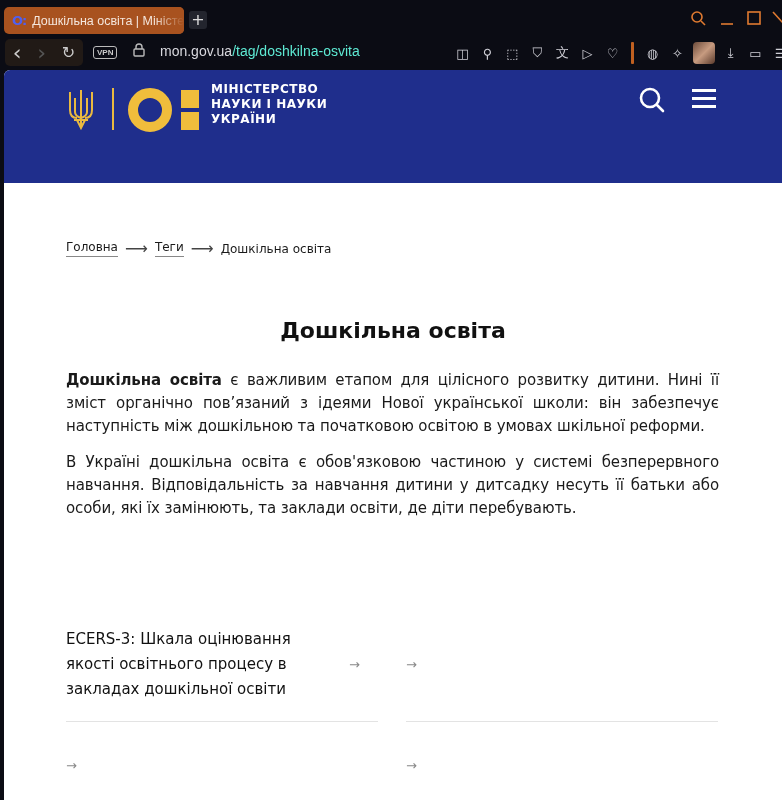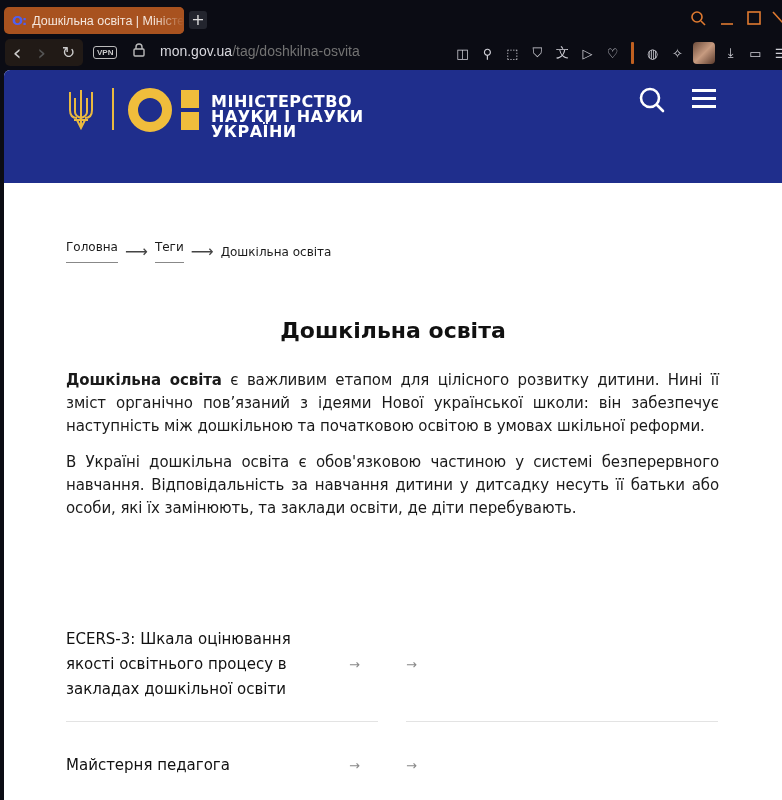--- a/index.html
+++ b/index.html
@@ -13,40 +13,40 @@
     .tab-fade { position: absolute; right: 0; top: 0; width: 30px; height: 27px; background: linear-gradient(to right, rgba(168,82,31,0), #a8521f); }
     .newtab { position: absolute; left: 189px; top: 11px; width: 18px; height: 18px; background: #23252e; border-radius: 3px; color: #ddd; font-size: 16px; line-height: 17px; text-align: center; }
     .winctl { position: absolute; top: 10px; color: #e07a30; font-size: 15px; }
     
     .addrbar { position: absolute; left: 0; top: 38px; width: 782px; height: 30px; }
     .navgroup { position: absolute; left: 5px; top: 1px; width: 78px; height: 27px; background: #211a16; border-radius: 5px; display: flex; align-items: center; justify-content: space-around; color: #ccc; font-size: 16px; }
     .navgroup .dim { color: #555; }
     .vpn { position: absolute; left: 93px; top: 8px; border: 1.3px solid #bbb; border-radius: 3px; color: #ccc; font-size: 8px; padding: 0 3px; line-height: 11px; font-family: "Liberation Sans", sans-serif; font-weight: bold; }
     .lock { position: absolute; left: 133px; top: 5px; color: #bbb; font-size: 13px; }
     .url { position: absolute; left: 160px; top: 5px; font-size: 14px; color: #d8d8de; font-family: "Liberation Sans", sans-serif; }
-    .url .path { color: #737373; }
+    .url .path { color: #5eead4; }
     .tb-icons { position: absolute; left: 450px; top: 4px; display: flex; align-items: center; gap: 0; }
     .tb-icon { width: 25px; text-align: center; color: #cfcfd6; font-size: 13px; }
     .tb-sep { width: 3px; height: 22px; background: #c06020; margin: 0 6px; border-radius: 1px; }
     .avatar { width: 22px; height: 22px; border-radius: 4px; background: linear-gradient(135deg, #6b4a3a, #c79b80 50%, #5a3a2c); margin: 0 3px; }
     
     .page { position: absolute; left: 4px; top: 70px; width: 778px; height: 730px; background: #ffffff; border-radius: 6px 0 0 0; overflow: hidden; }
     .site-header { position: absolute; left: 0; top: 0; width: 778px; height: 113px; background: #1f2e8c; }
     .trident { position: absolute; left: 64px; top: 18px; width: 26px; height: 42px; }
     .logo-divider { position: absolute; left: 108px; top: 18px; width: 2px; height: 42px; background: #e9b940; }
     .logo-o { position: absolute; left: 124px; top: 18px; width: 44px; height: 44px; border-radius: 50%; border: 10px solid #f0bd3c; }
     .logo-sq1 { position: absolute; left: 177px; top: 20px; width: 18px; height: 18px; background: #f0bd3c; }
     .logo-sq2 { position: absolute; left: 177px; top: 42px; width: 18px; height: 18px; background: #f0bd3c; }
-    .logo-text { position: absolute; left: 207px; top: 24px; color: #ffffff; font-size: 16px; font-weight: bold; line-height: 15px; letter-spacing: 0.5px; font-family: "DejaVu Sans", sans-serif; }
+    .logo-text { position: absolute; left: 207px; top: 12px; color: #ffffff; font-size: 12px; font-weight: bold; line-height: 15px; letter-spacing: 0.5px; font-family: "DejaVu Sans", sans-serif; }
     .hdr-search { position: absolute; left: 634px; top: 16px; width: 28px; height: 28px; }
     .hdr-menu { position: absolute; left: 688px; top: 19px; width: 24px; height: 20px; }
     .hdr-menu span { display: block; width: 24px; height: 3px; background: #fff; margin-bottom: 5px; }
     
     .breadcrumb { position: absolute; left: 62px; top: 170px; display: flex; align-items: center; font-size: 12px; color: #1a1a1a; font-family: "DejaVu Sans", sans-serif; }
-    .crumb-link { color: #1a1a1a; text-decoration: none; border-bottom: 1.5px solid #888; padding-bottom: 8px; }
+    .crumb-link { color: #1a1a1a; text-decoration: none; border-bottom: 1.5px solid #888; padding-bottom: 2px; }
     .crumb-arrow { color: #444; font-size: 16px; margin: 0 7px; line-height: 12px; }
     .crumb-current { color: #1a1a1a; }
     
     .page-title { position: absolute; left: 0; top: 248px; width: 778px; text-align: center; font-size: 22px; font-weight: bold; color: #111; }
     .para { position: absolute; left: 62px; width: 653px; font-size: 15px; line-height: 23px; color: #1a1a1a; text-align: justify; font-family: "DejaVu Sans", sans-serif; letter-spacing: -0.1px; }
     .para b { font-weight: bold; }
     .para1 { top: 299px; }
     .para2 { top: 381px; }
     .more-link { position: absolute; left: 62px; top: 464px; font-size: 15px; font-weight: bold; color: #3a48e0; text-decoration: none; }
     
@@ -171,20 +171,19 @@
     <div class="card" style="left:62px; top:556px; height:76px;">
       <span class="card-text">ECERS-3: Шкала оцінювання якості освітнього процесу в закладах дошкільної освіти</span>
       <span class="card-arrow">→</span>
     </div>
     <div class="card" style="left:402px; top:556px; height:76px;">
       <span class="card-arrow">→</span>
     </div>
     <div class="card-divider" style="left:62px; top:651px;"></div>
     <div class="card-divider" style="left:402px; top:651px;"></div>
     <div class="card" style="left:62px; top:670px; height:50px;">
-      <span class="card-text">Майстерня педагога</span>
       <span class="card-arrow">→</span>
     </div>
     <div class="card" style="left:402px; top:670px; height:50px;">
       <span class="card-arrow">→</span>
     </div>
   </div>
 </div>
 
 </body></html>

